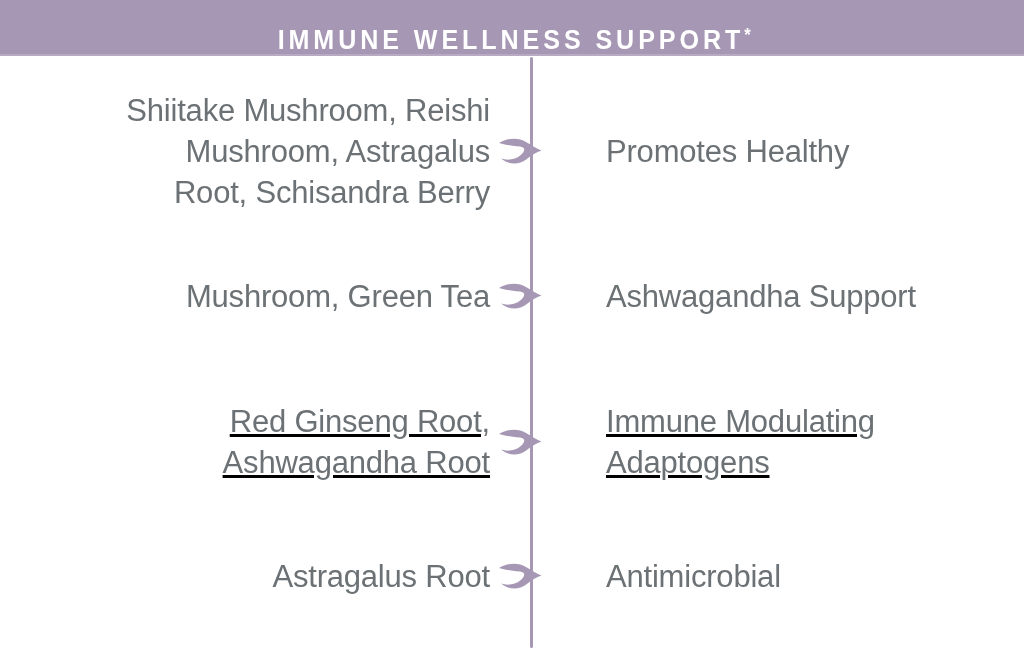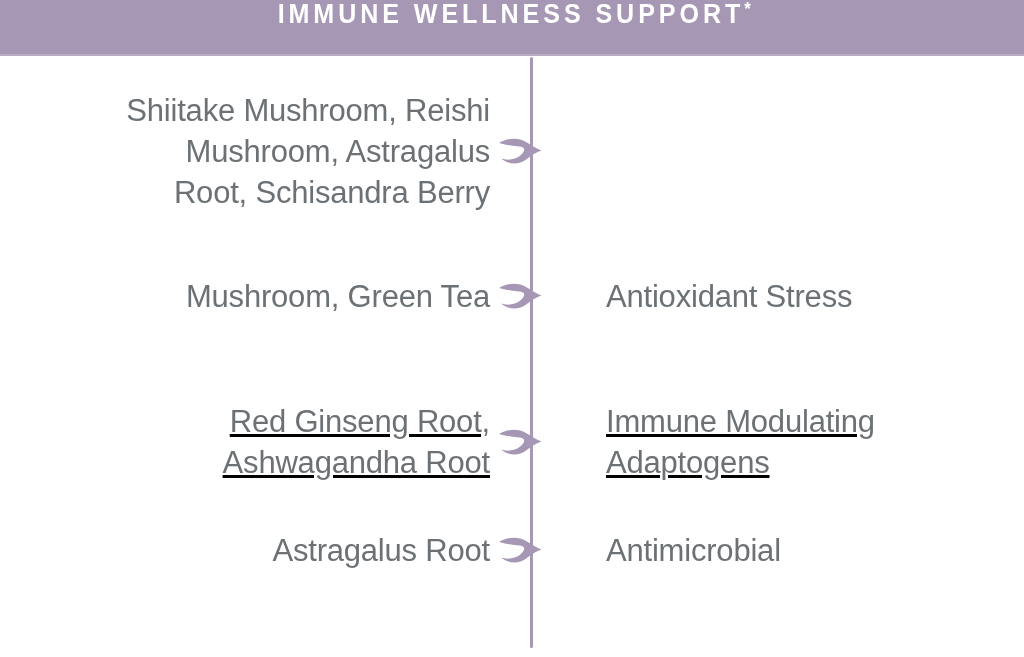--- a/index.html
+++ b/index.html
@@ -19,21 +19,21 @@
   .header-bar {
     position: absolute;
     left: 0;
     top: 0;
     width: 1024px;
     height: 56px;
     background: #a697b4;
     box-sizing: border-box;
     border-bottom: 2px solid #b7aac2;
     display: flex;
-    align-items: flex-start;
+    align-items: flex-end;
     justify-content: center;
   }
   .header-title {
     color: #ffffff;
     font-size: 27px;
     font-weight: bold;
     letter-spacing: 4.2px;
     line-height: 1;
     white-space: nowrap;
     transform: scaleX(0.93);
@@ -68,21 +68,21 @@
   .row {
     position: absolute;
     left: 0;
     width: 1024px;
     display: flex;
     align-items: center;
   }
   .row-1 { top: 20px;  height: 150px; }
   .row-2 { top: 190px; height: 100px; }
   .row-3 { top: 313px; height: 145px; text-decoration: underline; }
-  .row-4 { top: 444px; height: 100px; }
+  .row-4 { top: 470px; height: 100px; }
 
   .col-left {
     width: 490px;
     text-align: right;
     color: #6b7174;
     font-size: 31px;
     line-height: 41px;
     letter-spacing: -0.2px;
     padding-right: 0;
     box-sizing: border-box;
@@ -126,34 +126,35 @@
       <span class="ln">Shiitake Mushroom, Reishi</span>
       <span class="ln">Mushroom, Astragalus</span>
       <span class="ln">Root, Schisandra Berry</span>
     </div>
     <div class="leaf-cell">
       <svg class="leaf-icon" viewBox="0 0 44 30">
         <path d="M1 7 C9 2 20 1 28 6 C34 9.5 39 13 43.5 14.6 C38.5 16.2 33.5 19.4 28.2 23.6 C20.5 29.5 9.5 28.5 3.2 22.6 C9.5 24.8 17.5 23.6 22.5 19.3 C26.6 15.8 27.4 12.3 24.5 11.2 C20.8 9.8 12.5 10.2 1 7 Z" fill="#a697b4"></path>
       </svg>
     </div>
     <div class="col-right">
+      <span class="ln">Promotes Healthy</span>
     </div>
   </div>
 
   <div class="row row-2">
     <div class="col-left">
       <span class="ln">Mushroom, Green Tea</span>
     </div>
     <div class="leaf-cell">
       <svg class="leaf-icon" viewBox="0 0 44 30">
         <path d="M1 7 C9 2 20 1 28 6 C34 9.5 39 13 43.5 14.6 C38.5 16.2 33.5 19.4 28.2 23.6 C20.5 29.5 9.5 28.5 3.2 22.6 C9.5 24.8 17.5 23.6 22.5 19.3 C26.6 15.8 27.4 12.3 24.5 11.2 C20.8 9.8 12.5 10.2 1 7 Z" fill="#a697b4"></path>
       </svg>
     </div>
     <div class="col-right">
-      <span class="ln">Antioxidant Stress</span>
+      <span class="ln">Ashwagandha Support</span>
     </div>
   </div>
 
   <div class="row row-3">
     <div class="col-left">
       <span class="ln">Red Ginseng Root,</span>
       <span class="ln">Ashwagandha Root</span>
     </div>
     <div class="leaf-cell">
       <svg class="leaf-icon" viewBox="0 0 44 30">

